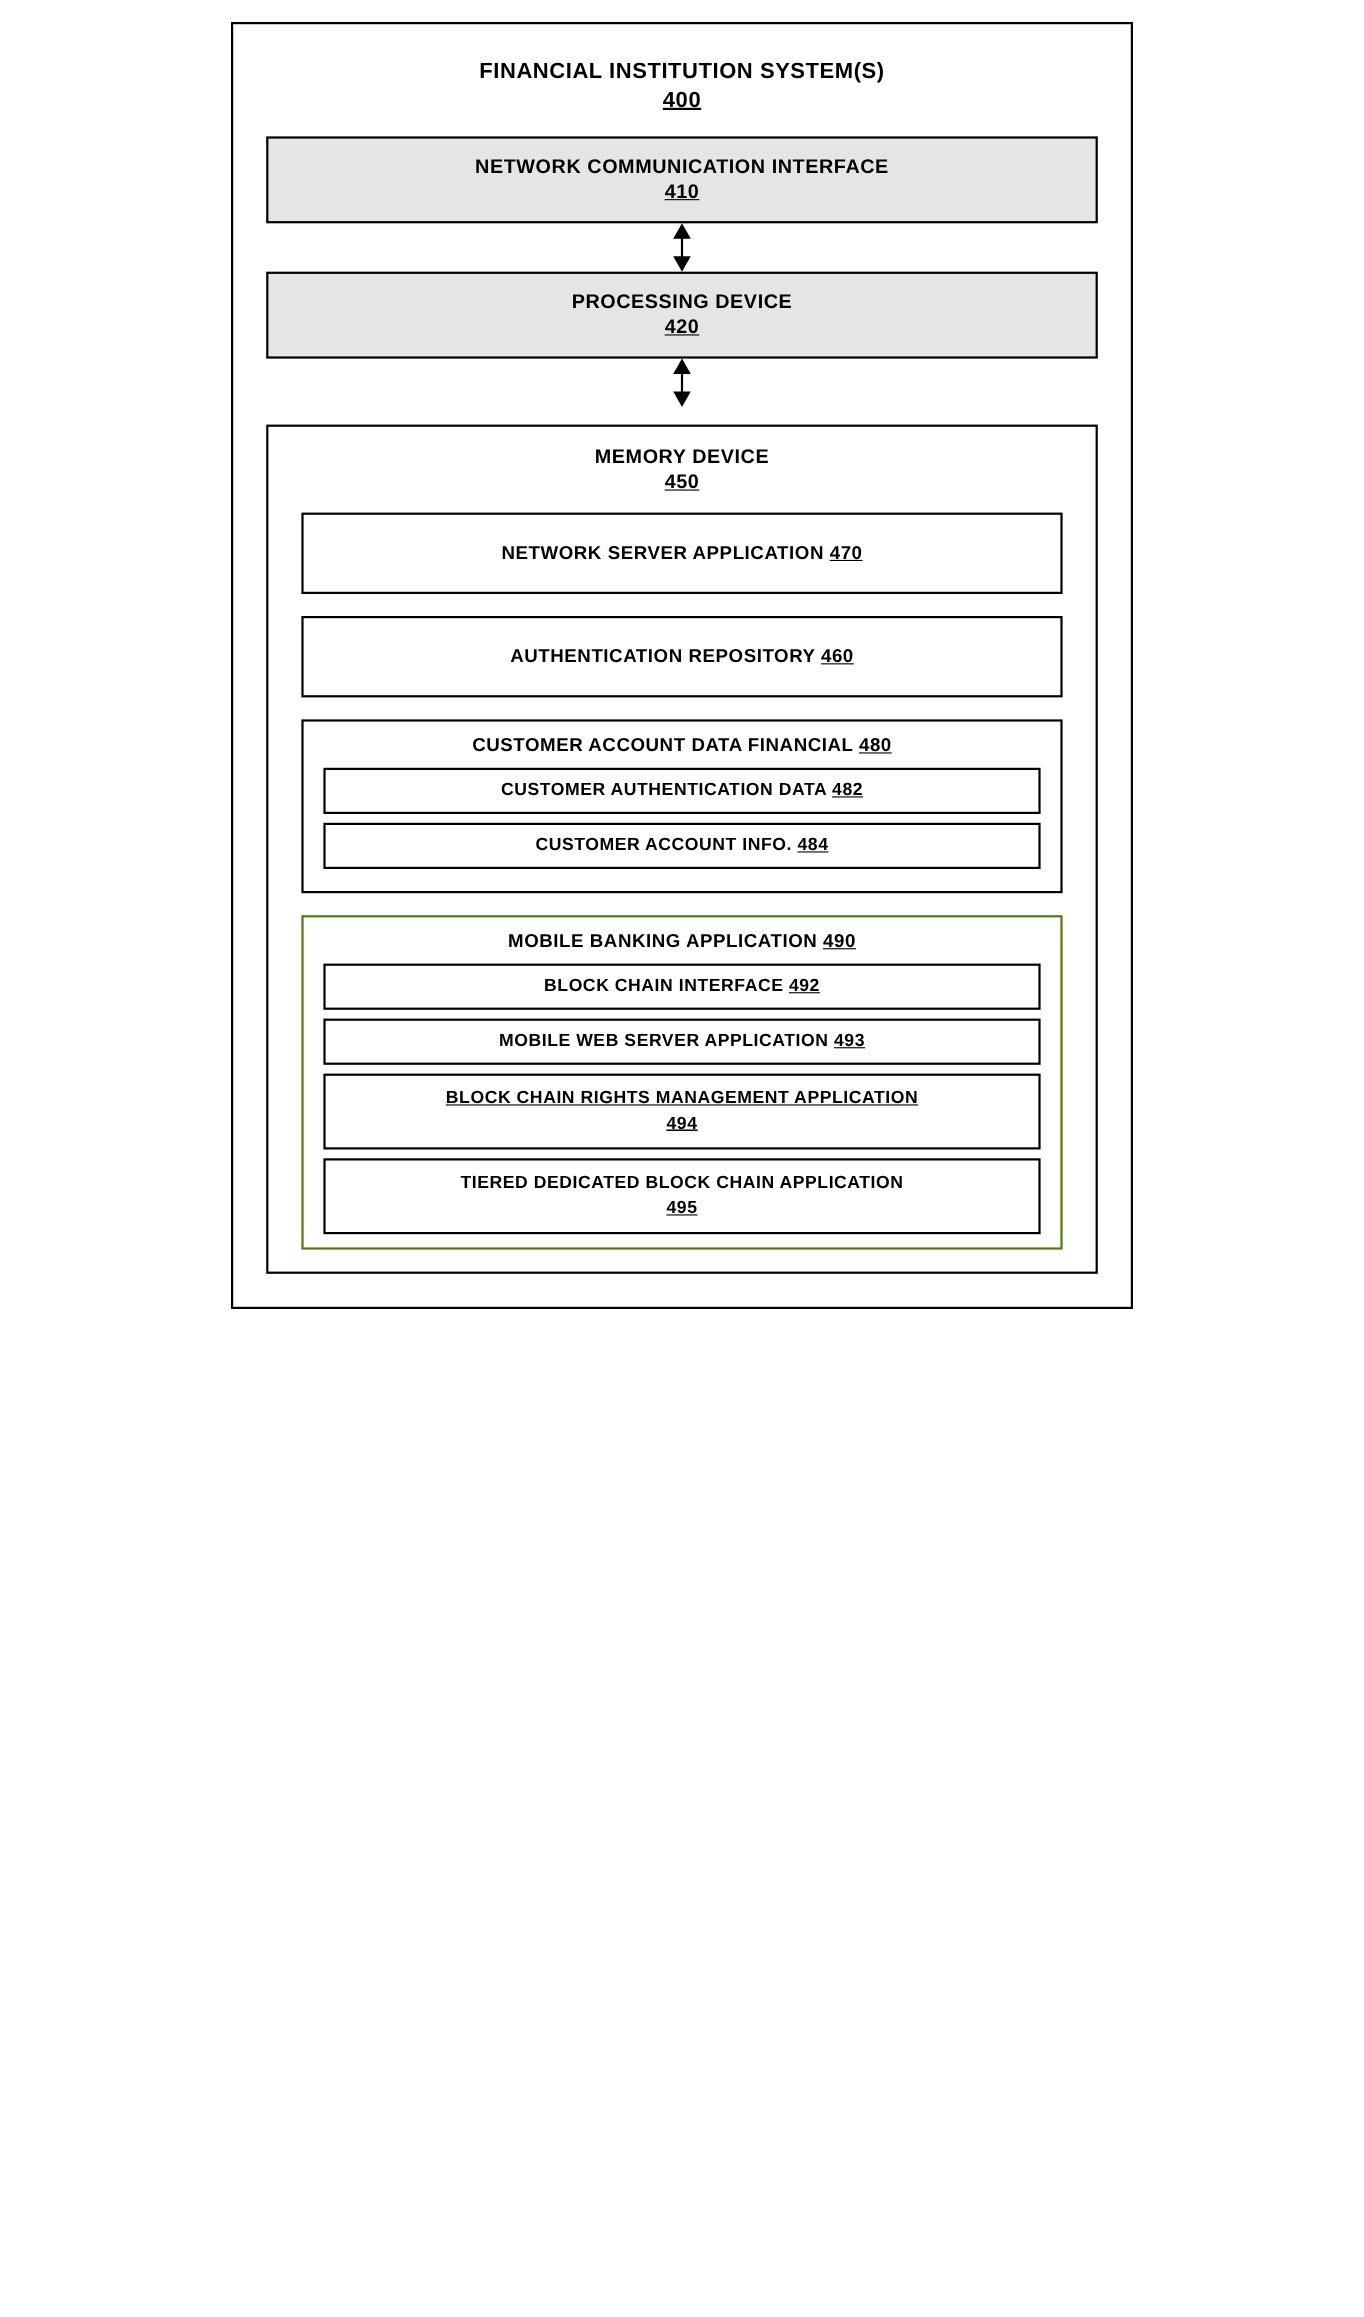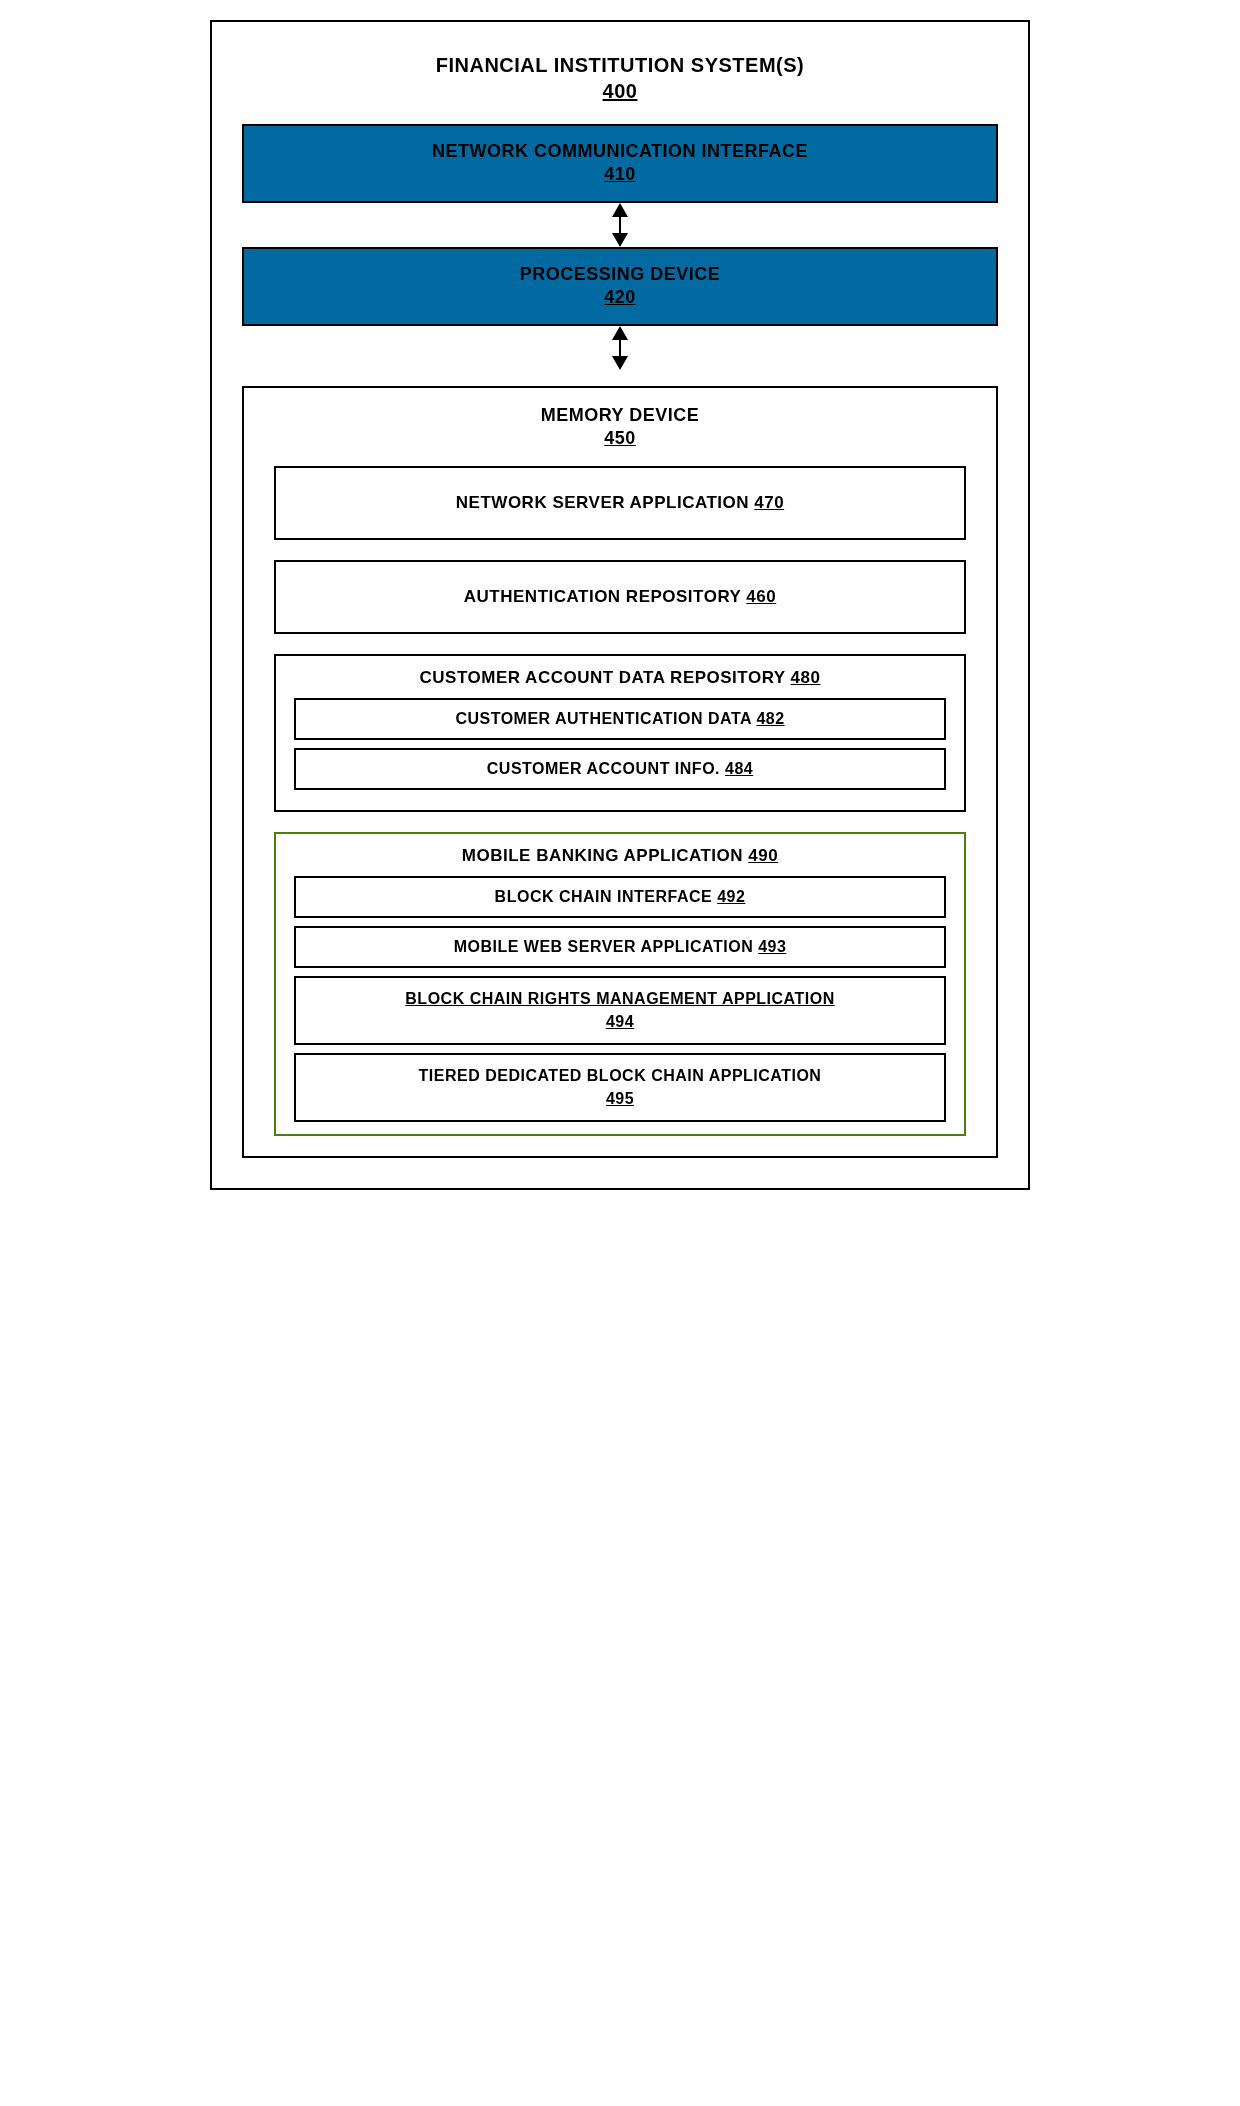--- a/index.html
+++ b/index.html
@@ -46,21 +46,21 @@
     .ref-num {
       text-decoration: underline;
       font-weight: bold;
     }
 
     .component-box {
       border: 2px solid #000;
       text-align: center;
       padding: 14px 20px;
       margin: 0 auto;
-      background: #0369a1;
+      background: #e5e5e5;
     }
 
     .component-label {
       font-size: 18px;
       font-weight: bold;
       letter-spacing: 0.5px;
       line-height: 1.3;
     }
 
     .arrow-bidirectional {
@@ -246,21 +246,21 @@
           <span>AUTHENTICATION REPOSITORY</span>
           <span> </span><span class="ref-num">460</span>
         </div>
       </div>
 
       <div class="spacer"></div>
 
       <div class="repository-box">
         <div class="repo-title">
           <div class="repo-label">
-            <span>CUSTOMER ACCOUNT DATA REPOSITORY</span>
+            <span>CUSTOMER ACCOUNT DATA FINANCIAL</span>
             <span> </span><span class="ref-num">480</span>
           </div>
         </div>
 
         <div class="nested-box">
           <div class="nested-label">
             <span>CUSTOMER AUTHENTICATION DATA</span>
             <span> </span><span class="ref-num">482</span>
           </div>
         </div>

